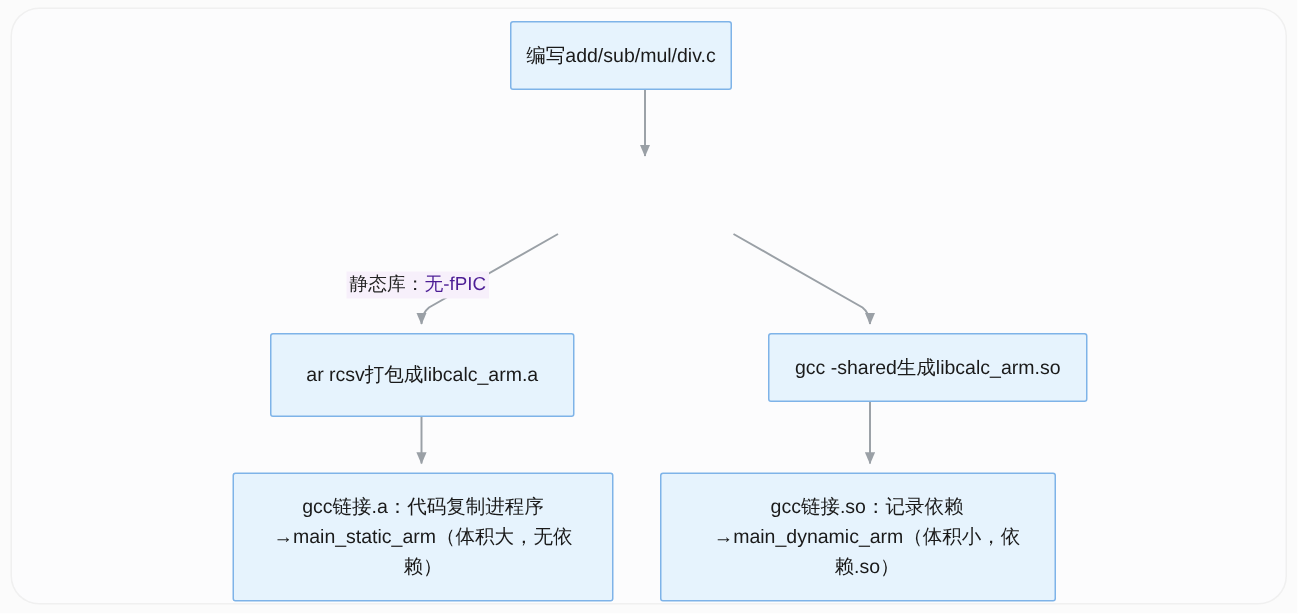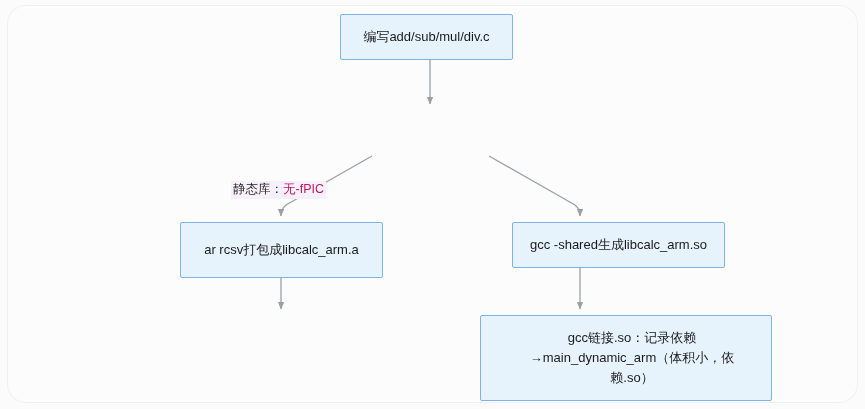--- a/index.html
+++ b/index.html
@@ -54,29 +54,29 @@
   .edge-label {
     position: absolute;
     background: #f7f0fb;
     color: #242424;
     font-size: 12.5px;
     line-height: 1.25;
     padding: 1px 2px;
     white-space: nowrap;
   }
   .edge-label .accent {
-    color: #be185d;
+    color: #4c1d95;
   }
   
-  #node-source      { left: 340px; top: 14px;  width: 173px; height: 46px; }
+  #node-source      { left: 340px; top: 14px;  width: 148px; height: 46px; }
   #node-compile     { left: 372px; top: 110px; width: 117px; height: 46px; }
   #node-static-lib  { left: 180px; top: 222px; width: 203px; height: 56px; }
   #node-shared-lib  { left: 474px; top: 222px; width: 213px; height: 46px; margin-left: 38px; }
   #node-static-link { left: 155px; top: 315px; width: 254px; height: 86px; }
-  #node-dynamic-link{ left: 480px; top: 315px; width: 292px; height: 86px; padding-left: 20px; }
+  #node-dynamic-link{ left: 440px; top: 315px; width: 264px; height: 86px; padding-left: 20px; }
   
   #label-static  { left: 231px; top: 181px; }
   #label-dynamic { left: 531px; top: 181px; }
 </style>
 </head>
 <body>
 
 <div id="canvas">
   <div id="card"></div>
 
@@ -101,20 +101,25 @@
 
 
   <div class="node" id="node-static-lib">
     <span class="txt">ar rcsv打包成libcalc_arm.a</span>
   </div>
 
   <div class="node" id="node-shared-lib">
     <span class="txt">gcc -shared生成libcalc_arm.so</span>
   </div>
 
+  <div class="node" id="node-static-link">
+    <span class="txt">gcc链接.a：代码复制进程序
+→main_static_arm（体积大，无依
+赖）</span>
+  </div>
 
   <div class="node" id="node-dynamic-link">
     <span class="txt">gcc链接.so：记录依赖
 →main_dynamic_arm（体积小，依
 赖.so）</span>
   </div>
 
   <div class="edge-label" id="label-static">
     <span>静态库：</span><span class="accent">无-fPIC</span>
   </div>

